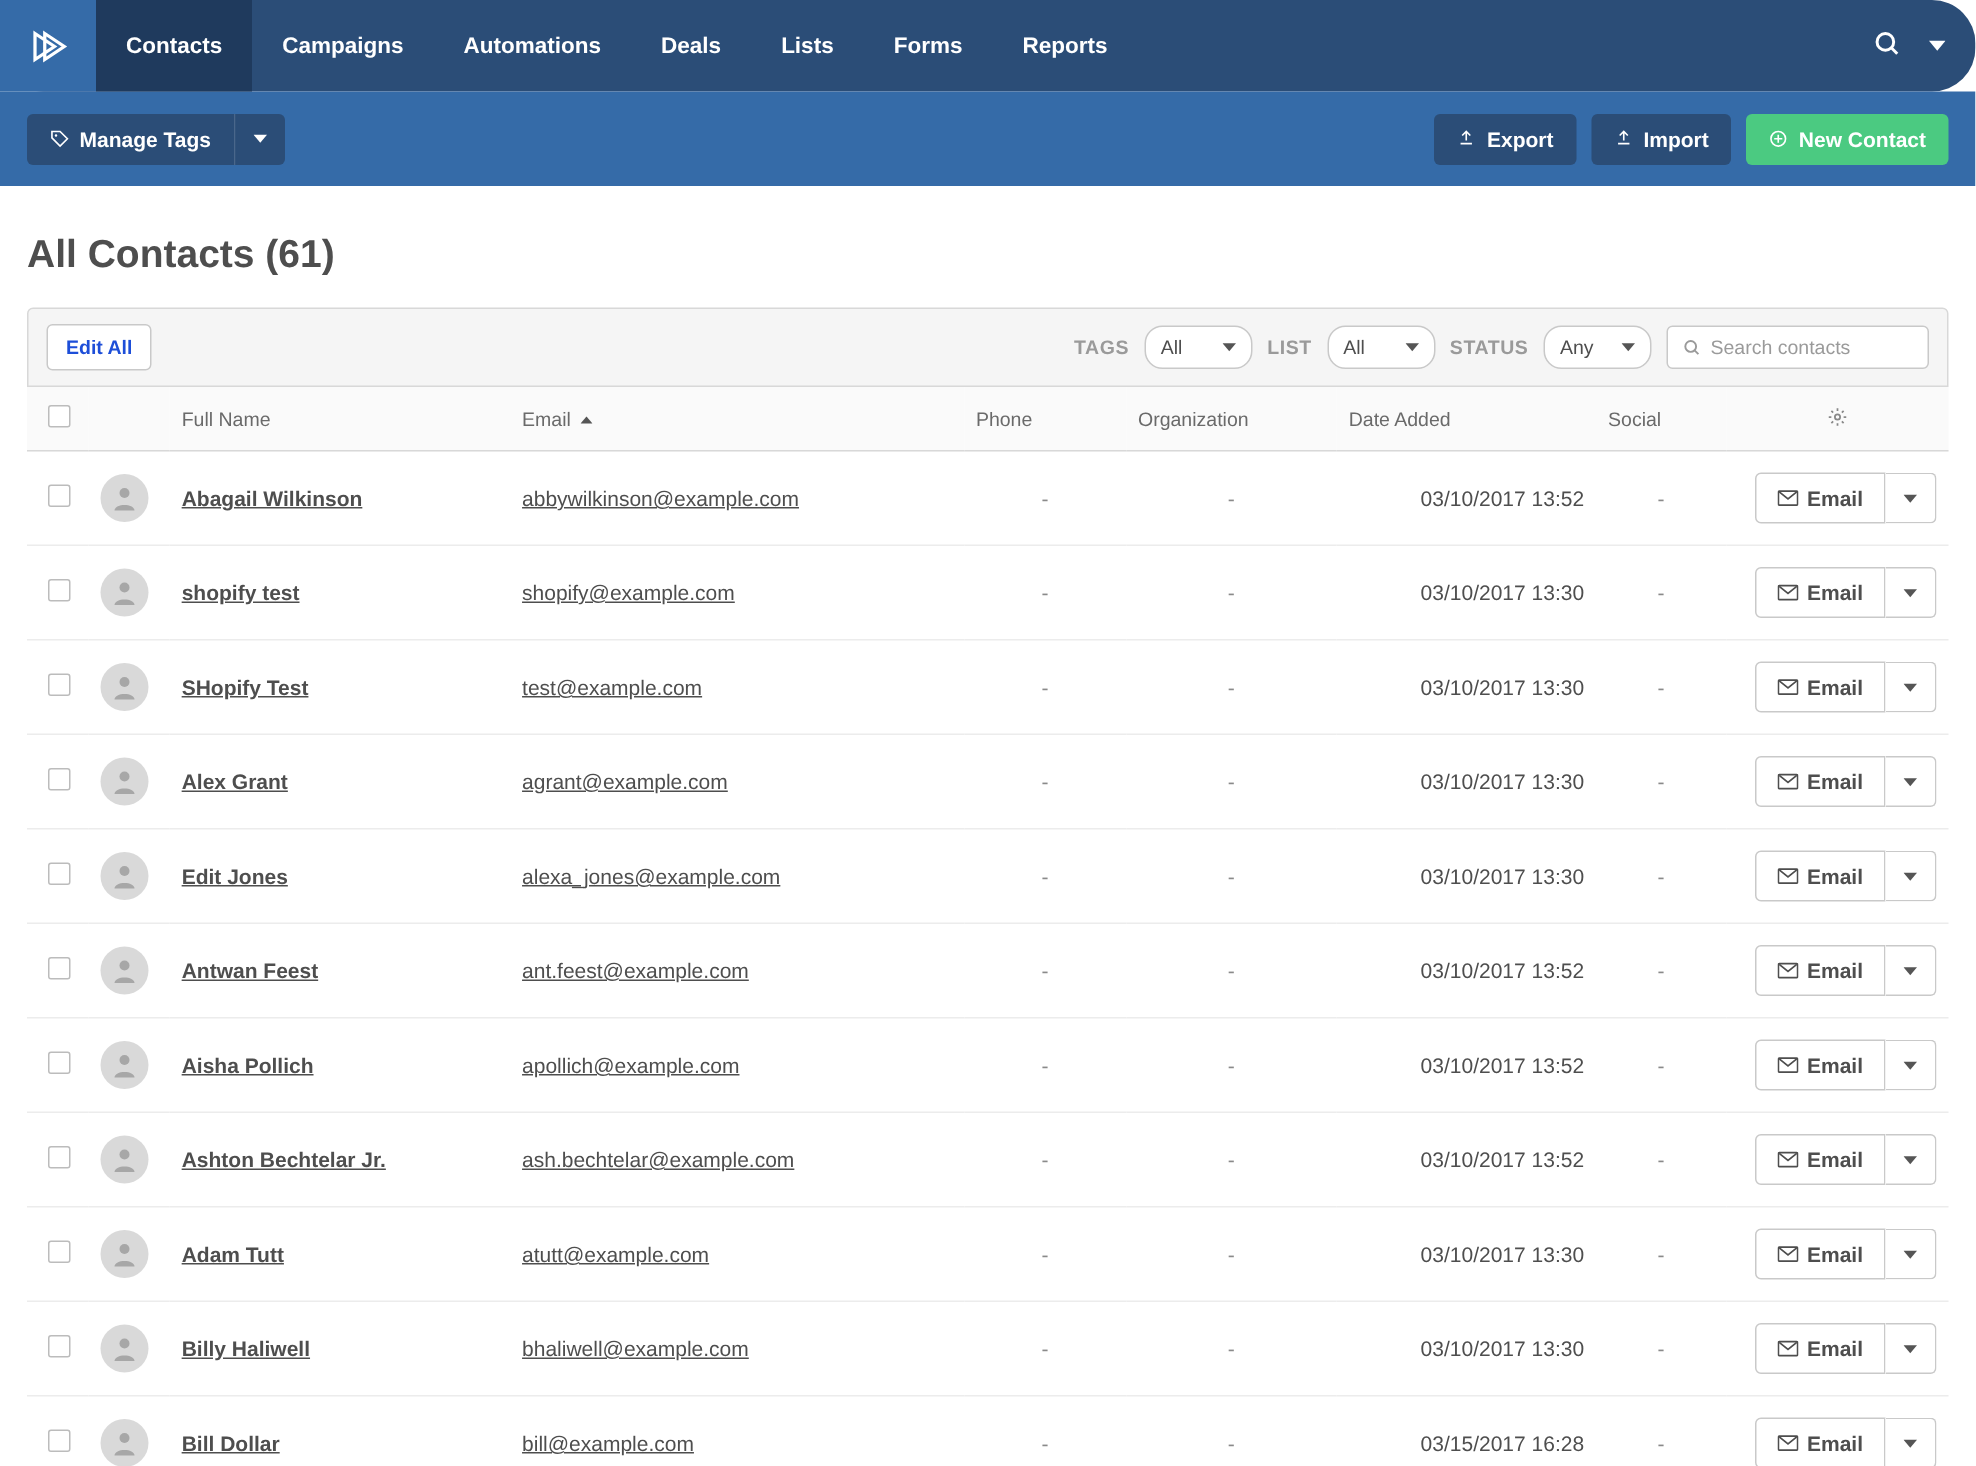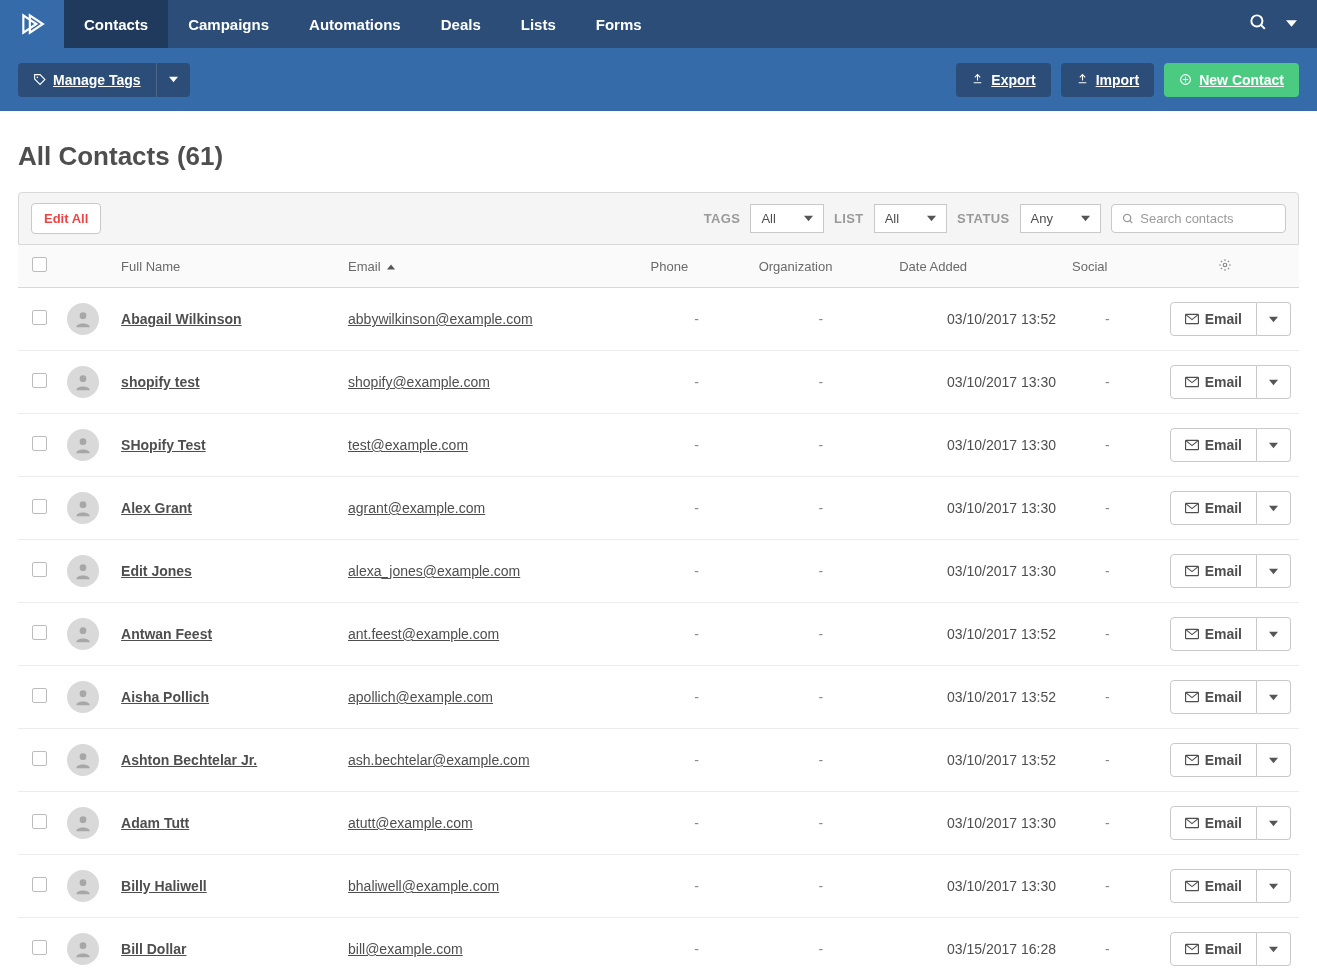--- a/index.html
+++ b/index.html
@@ -1,47 +1,47 @@
 <!DOCTYPE html>
 <html><head>
 <meta charset="utf-8">
 <style>
   * { box-sizing: border-box; margin: 0; padding: 0; }
   body { font-family: -apple-system, BlinkMacSystemFont, "Segoe UI", Helvetica, Arial, sans-serif; font-size: 14px; color: #4e4e4e; background: #fff; }
   
   
-  .topnav { background: #2b4d77; height: 48px; display: flex; align-items: stretch; }
+  .topnav { background: #2b4d77; height: 61px; display: flex; align-items: stretch; border-radius: 29px; }
   .logo { width: 64px; background: #356ba8; display: flex; align-items: center; justify-content: center; }
   .logo svg { width: 26px; height: 26px; }
   .nav-items { display: flex; align-items: stretch; }
   .nav-item { display: flex; align-items: center; padding: 0 20px; color: #fff; font-weight: 600; font-size: 15px; cursor: pointer; }
   .nav-item.active { background: #1f3a5d; }
   .nav-right { margin-left: auto; display: flex; align-items: center; padding-right: 20px; gap: 18px; }
 
   
   .subbar { background: #356ba8; height: 63px; display: flex; align-items: center; padding: 0 18px; }
-  .btn { border: none; border-radius: 4px; padding: 9px 15px; font-size: 14px; font-weight: 600; cursor: pointer; display: inline-flex; align-items: center; gap: 7px; text-decoration: underline; }
+  .btn { border: none; border-radius: 4px; padding: 9px 15px; font-size: 14px; font-weight: 600; cursor: pointer; display: inline-flex; align-items: center; gap: 7px; }
   .btn-dark { background: #2b4d77; color: #fff; }
   .btn-group { display: flex; }
   .btn-group .btn:first-child { border-radius: 4px 0 0 4px; }
   .btn-group .btn.split { border-radius: 0 4px 4px 0; padding: 9px 12px; border-left: 1px solid rgba(255,255,255,0.15); }
   .subbar-right { margin-left: auto; display: flex; gap: 10px; padding-left: 12px; }
   .btn-green { background: #4bca81; color: #fff; }
   .icon-sm { width: 13px; height: 13px; display: inline-block; }
 
   
   .content { padding: 18px; }
   h1.page-title { font-size: 26px; font-weight: 700; color: #4e4e4e; margin: 12px 0 20px 0; }
 
   
   .table-toolbar { background: #f5f5f5; border: 1px solid #d8d8d8; border-radius: 4px 4px 0 0; padding: 10px 12px; display: flex; align-items: center; }
-  .btn-white { background: #fff; border: 1px solid #c9c9c9; color: #ef4444; font-weight: 600; padding: 7px 12px; border-radius: 4px; cursor: pointer; font-size: 13px; }
+  .btn-white { background: #fff; border: 1px solid #c9c9c9; color: #1d4ed8; font-weight: 600; padding: 7px 12px; border-radius: 4px; cursor: pointer; font-size: 13px; }
   .filters { margin-left: auto; display: flex; align-items: center; gap: 10px; }
   .filter-label { color: #9a9a9a; font-size: 13px; font-weight: 700; letter-spacing: 0.4px; }
-  .select { background: #fff; border: 1px solid #c9c9c9; border-radius: 0; padding: 6px 10px; display: flex; align-items: center; gap: 28px; cursor: pointer; min-width: 72px; font-size: 13px; color: #4e4e4e; }
+  .select { background: #fff; border: 1px solid #c9c9c9; border-radius: 12px; padding: 6px 10px; display: flex; align-items: center; gap: 18px; cursor: pointer; min-width: 72px; font-size: 13px; color: #4e4e4e; }
   .select .caret { margin-left: auto; }
   .search-box { background: #fff; border: 1px solid #c9c9c9; border-radius: 4px; padding: 6px 10px; display: flex; align-items: center; gap: 6px; width: 175px; }
   .search-box input { border: none; outline: none; font-size: 13px; width: 100%; color: #b91c1c; }
   .search-box input::placeholder { color: #9a9a9a; }
 
   
   .table { width: 100%; border-collapse: collapse; }
   .table thead th { text-align: left; font-weight: 400; font-size: 13px; color: #6a6a6a; padding: 12px 8px; border-bottom: 1px solid #d8d8d8; background:#fafafa; }
   .table thead th:first-child { padding-left: 14px; width: 38px; }
   .table thead th.gear { width: 40px; text-align: center; }
@@ -72,20 +72,21 @@
         <path d="M4 4 L16 12 L4 20 Z M10 4 L22 12 L10 20 Z" fill="none" stroke="#fff" stroke-width="2"></path>
       </svg>
   </div>
   <div class="nav-items" id="nav-items">
       <div class="nav-item active">Contacts</div>
       <div class="nav-item">Campaigns</div>
       <div class="nav-item">Automations</div>
       <div class="nav-item">Deals</div>
       <div class="nav-item">Lists</div>
       <div class="nav-item">Forms</div>
+      <div class="nav-item">Reports</div>
     </div>
   <div class="nav-right">
     <span>
       <svg width="19" height="19" viewBox="0 0 24 24" fill="none" stroke="#fff" stroke-width="2.5">
           <circle cx="10" cy="10" r="7"></circle>
           <line x1="20" y1="20" x2="15" y2="15"></line>
         </svg>
     </span>
     <span>
       <svg width="11" height="11" viewBox="0 0 10 6">

